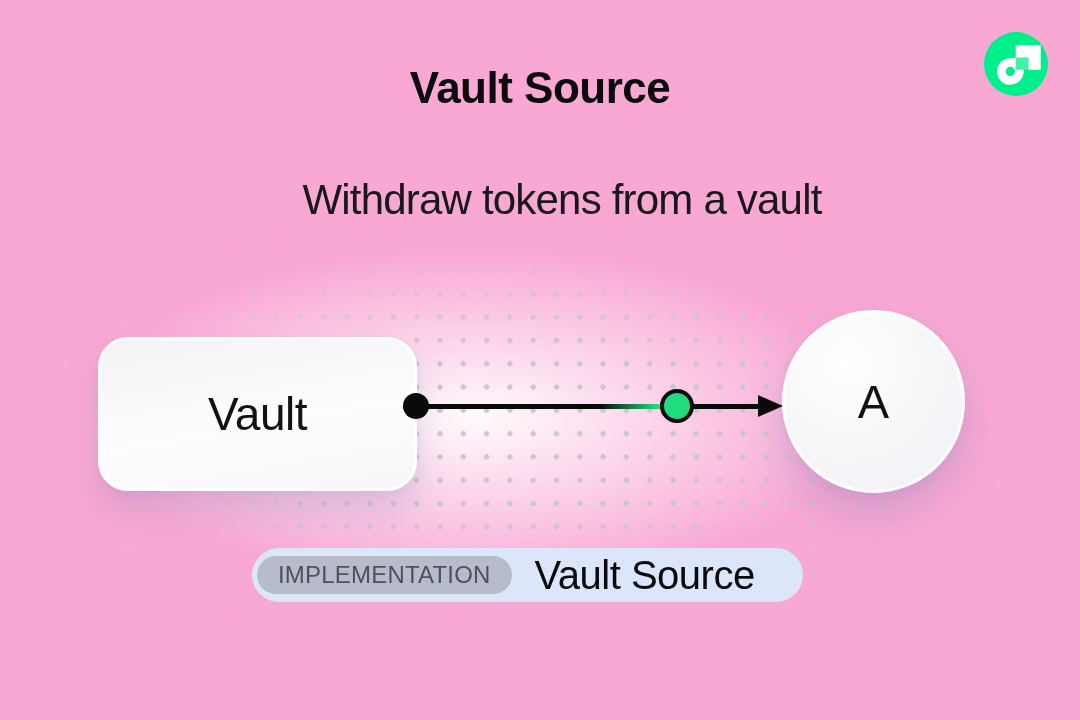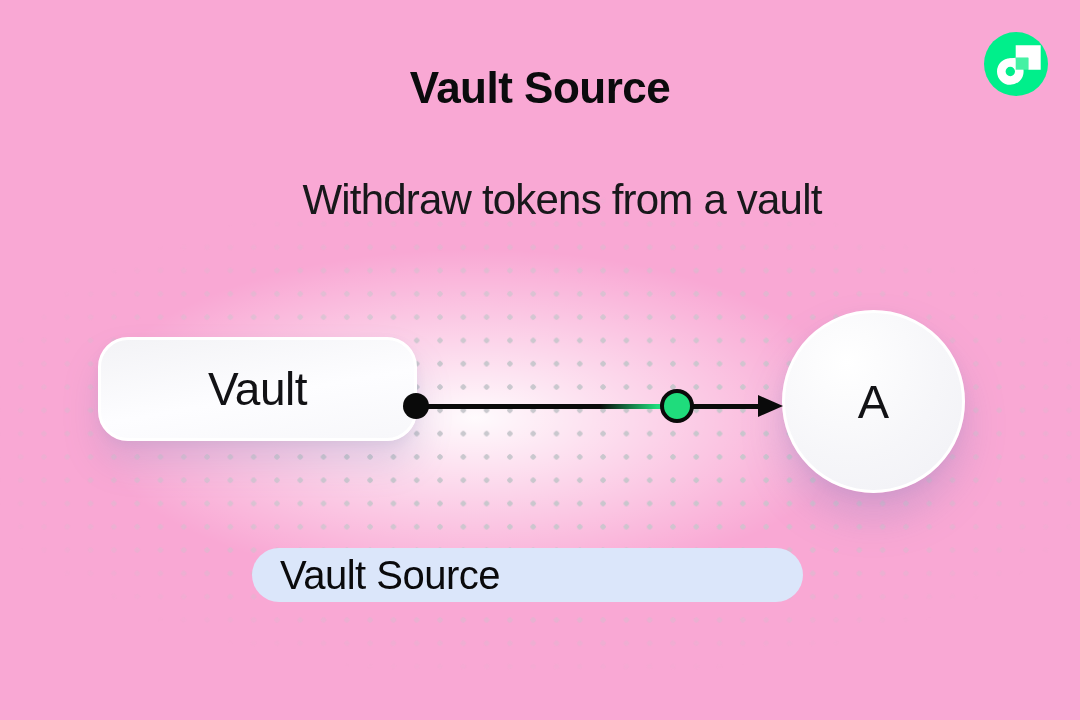--- a/index.html
+++ b/index.html
@@ -44,21 +44,21 @@
   .subtitle {
     position: absolute; left: 0; top: 176px; width: 1080px;
     text-align: center;
     font-size: 42px; font-weight: 400; letter-spacing: -0.8px;
     color: #18181b;
     padding-left: 44px;
   }
 
   
   .vault-node {
-    position: absolute; left: 98px; top: 337px; width: 319px; height: 104px;
+    position: absolute; left: 98px; top: 337px; width: 319px; height: 154px;
     border-radius: 30px;
     border: 3px solid #ffffff;
     background: linear-gradient(170deg, #f3f3f6 0%, #fdfdff 55%, #f7f7fa 100%);
     box-shadow: 0 22px 35px rgba(128,128,180,0.22), 0 4px 10px rgba(128,128,180,0.10);
     display: flex; align-items: center; justify-content: center;
   }
   .vault-node .node-label {
     font-size: 46px; color: #121215; letter-spacing: -0.5px;
   }
 
@@ -159,16 +159,17 @@
   <div class="edge-token-trail"></div>
   <div class="edge-start-dot"></div>
   <div class="arrowhead"></div>
   <div class="token-dot"></div>
 
   <div class="receiver-node">
     <span class="node-label">A</span>
   </div>
 
   <div class="badge">
+    <span class="badge-tag">IMPLEMENTATION</span>
     <span class="badge-text">Vault Source</span>
   </div>
 
 </div>
 
 </body></html>

